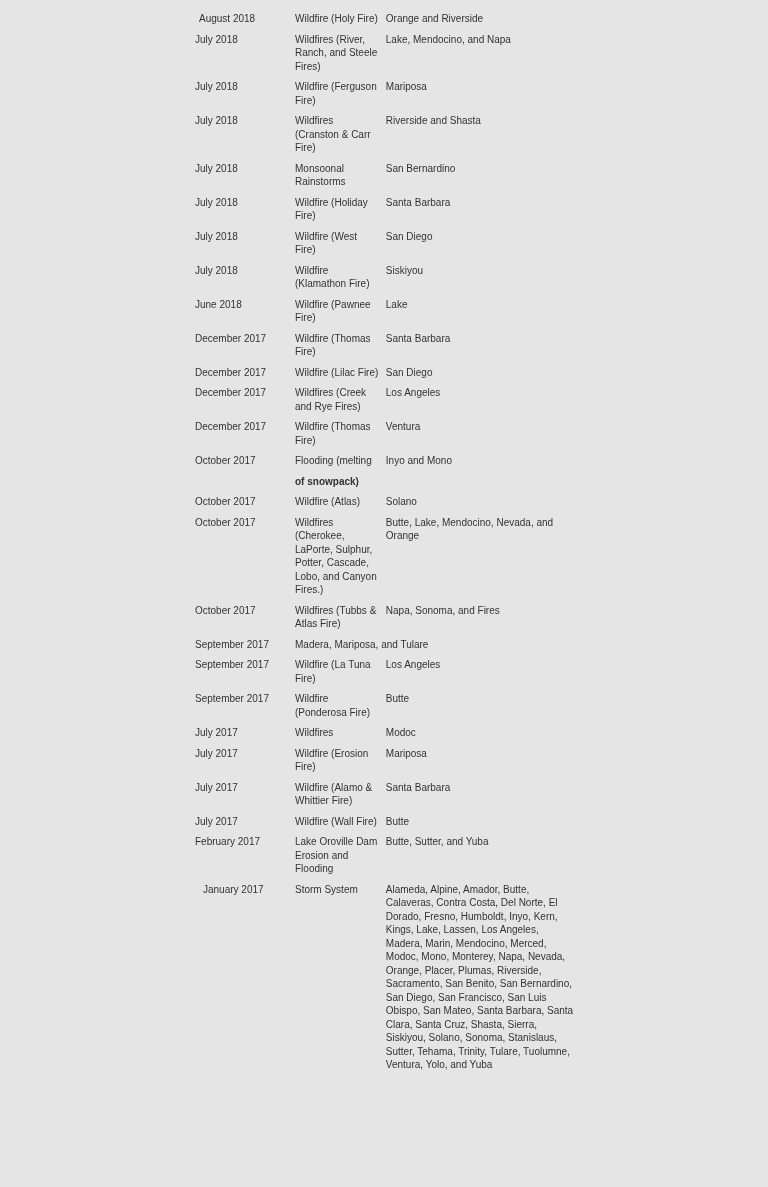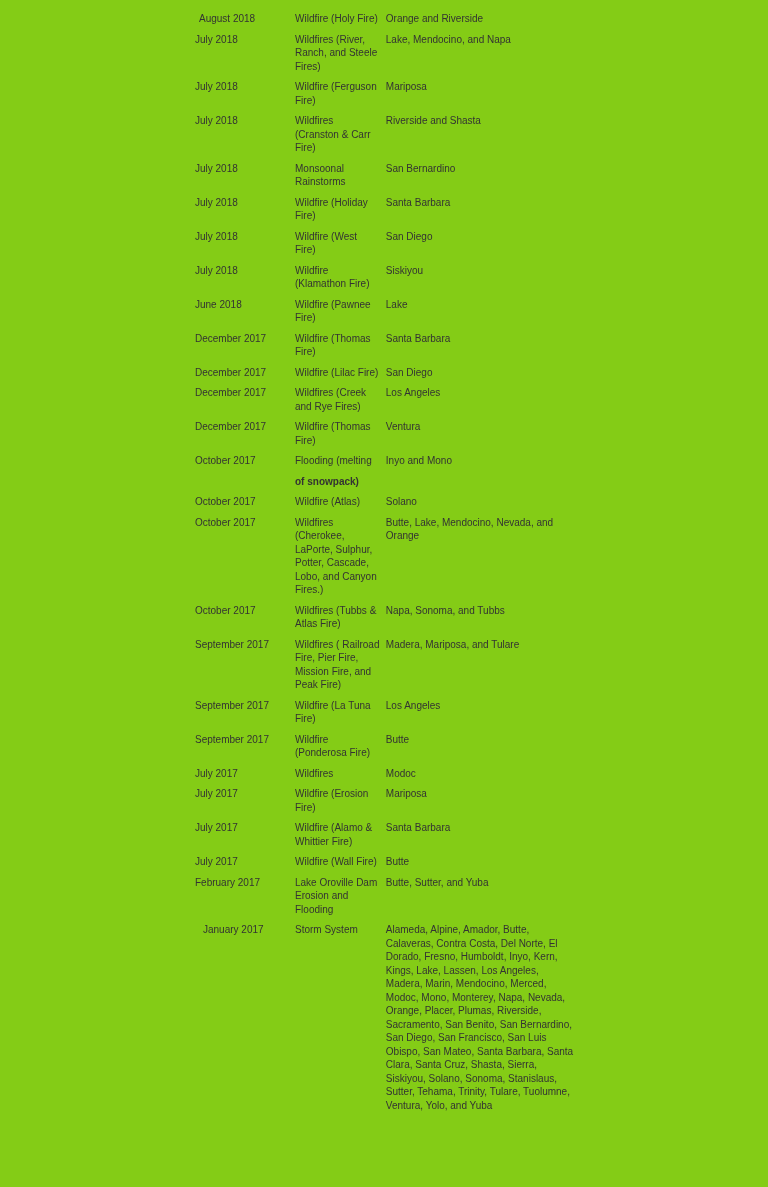--- a/index.html
+++ b/index.html
@@ -11,21 +11,21 @@
     width: 768px;
     height: 1187px;
     overflow: hidden;
     font-family: "Liberation Sans", sans-serif;
     color: #333333;
   }
   .page {
     position: relative;
     width: 768px;
     height: 1187px;
-    background: #84cc16;
+    background: #e5e5e5;
     box-sizing: border-box;
     padding-top: 12px;
   }
   .disaster-table {
     width: 100%;
   }
   .row {
     display: flex;
     align-items: flex-start;
     margin-bottom: 7px;
@@ -191,28 +191,25 @@
           <p class="event-par">Wildfires (Cherokee, LaPorte, Sulphur, Potter, Cascade, Lobo, and Canyon Fires.)</p>
         </div>
     <div class="cell col-counties">Butte, Lake, Mendocino, Nevada, and Orange</div>
   </div>
 
   <div class="row">
     <div class="cell col-date">October 2017</div>
     <div class="cell col-event">
           <p class="event-par">Wildfires (Tubbs &amp; Atlas Fire)</p>
         </div>
-    <div class="cell col-counties">Napa, Sonoma, and Tubbs</div>
+    <div class="cell col-counties">Napa, Sonoma, and Fires</div>
   </div>
 
   <div class="row">
     <div class="cell col-date">September 2017</div>
-    <div class="cell col-event">
-          <p class="event-par">Wildfires ( Railroad Fire, Pier Fire, Mission Fire, and Peak Fire)</p>
-        </div>
     <div class="cell col-counties">Madera, Mariposa, and Tulare</div>
   </div>
 
   <div class="row">
     <div class="cell col-date">September 2017</div>
     <div class="cell col-event">
           <p class="event-par">Wildfire (La Tuna Fire)</p>
         </div>
     <div class="cell col-counties">Los Angeles</div>
   </div>

